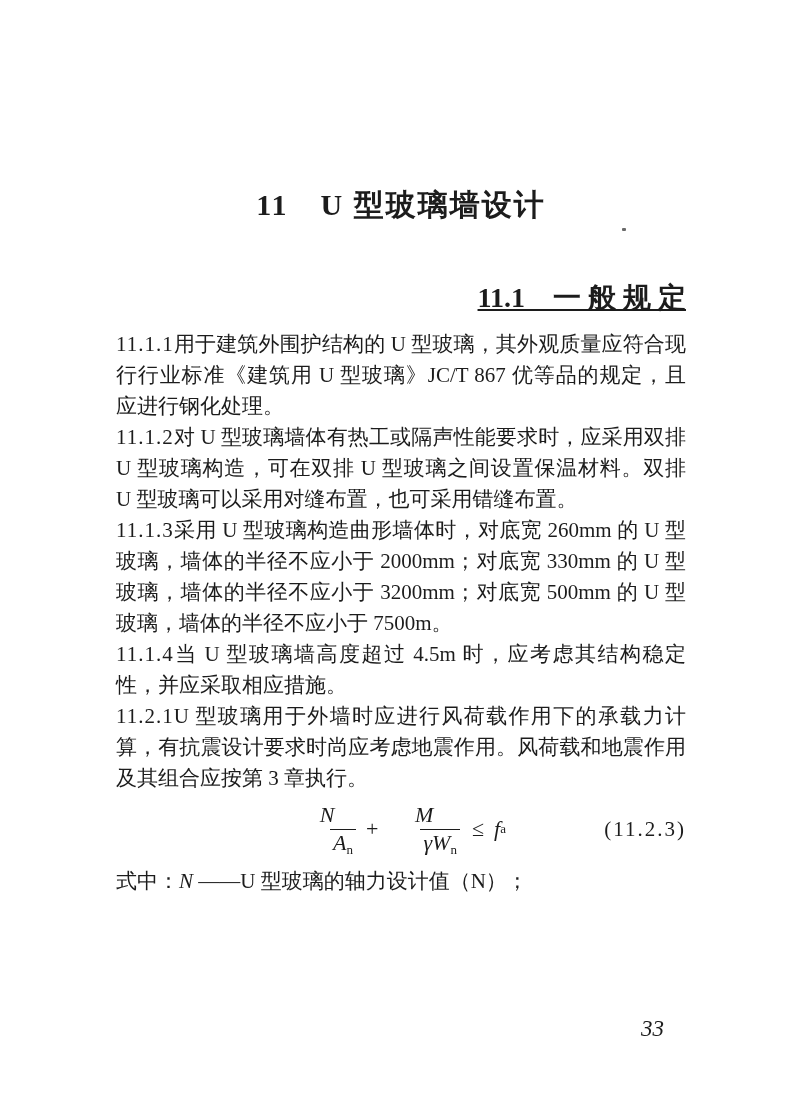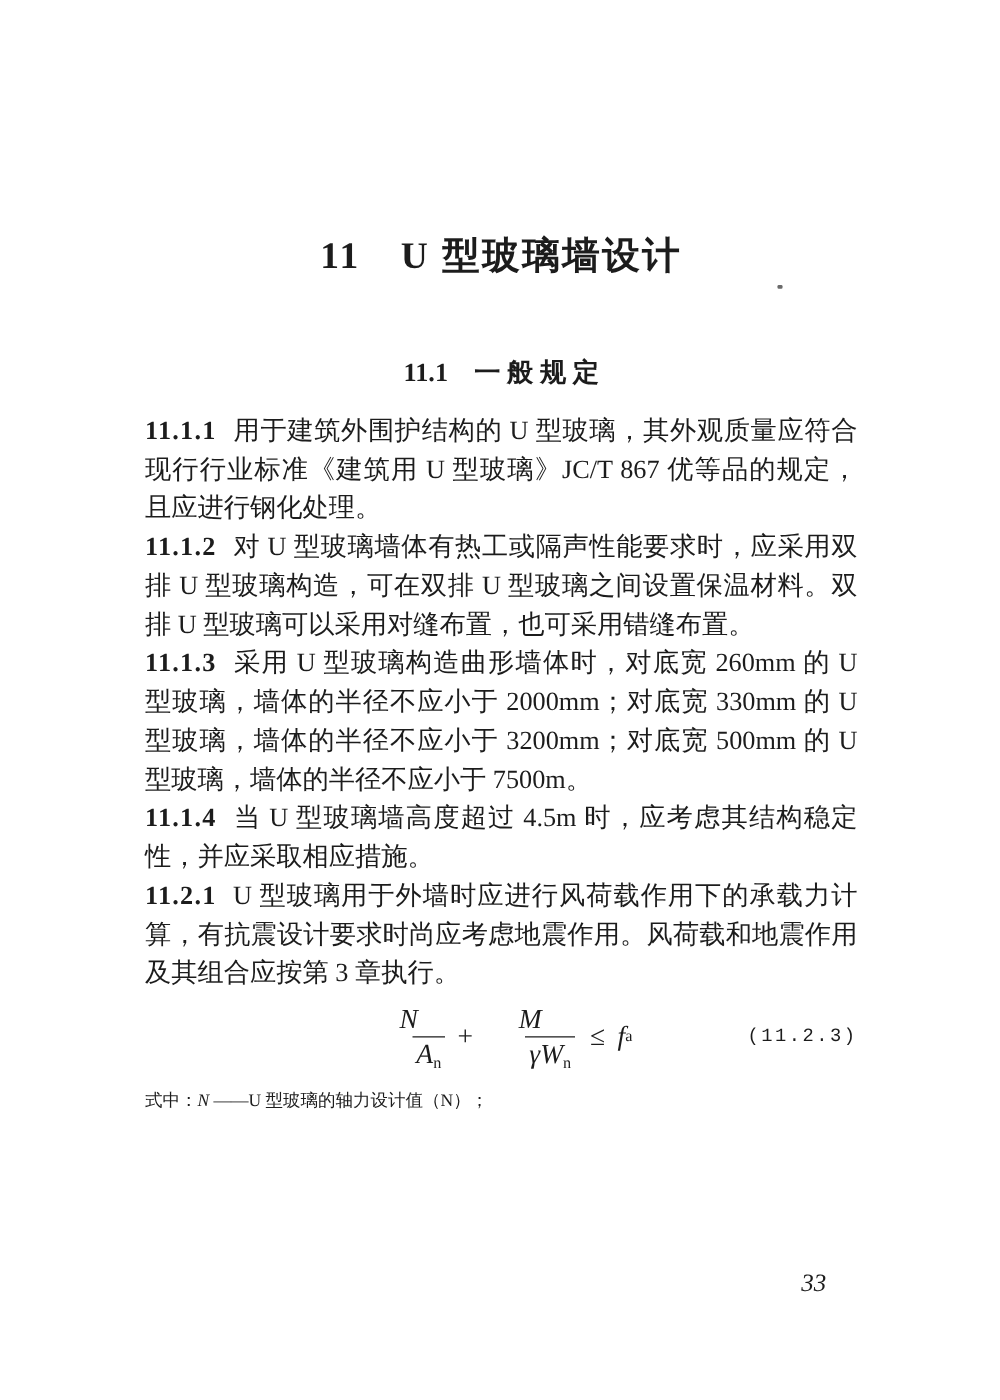--- a/index.html
+++ b/index.html
@@ -23,34 +23,35 @@
   }
   .chapter-title {
     margin-top: 186px;
     text-align: center;
     font-size: 30px;
     font-weight: bold;
     letter-spacing: 2px;
     line-height: 38px;
   }
   .section-heading {
-    text-align: center;
+    text-align: right;
     font-weight: bold;
-    font-size: 21px;
+    font-size: 28px;
     line-height: 28px;
+    text-decoration: underline;
   }
   .heading-1 { margin-top: 60px; margin-bottom: 17px; }
   .heading-2 { margin-top: 15px; margin-bottom: 13px; }
   p.clause {
     margin: 0;
     font-size: 21px;
     line-height: 31px;
     text-align: justify;
   }
-  .clause-num { font-weight: bold; margin-right: 13px; letter-spacing: 1px; }
+  .clause-num { font-weight: normal; letter-spacing: 1px; }
   .var { font-style: italic; font-family: "Liberation Serif", "DejaVu Serif", serif; }
   sub.vsub { font-size: 13px; vertical-align: -4px; line-height: 0; }
   .formula-row {
     position: relative;
     margin-top: 4px;
     height: 62px;
     display: flex;
     align-items: center;
     justify-content: center;
     font-size: 22px;
@@ -66,34 +67,33 @@
   }
   .frac .den { border-top: 1.6px solid #1c1c1c; padding: 1px 3px 0 3px; margin-left: 32px; }
   .frac .num { padding: 0 3px 1px 3px; }
   .op { margin: 0 8px; }
   .rel { margin: 0 10px; }
   .eq-num {
     position: absolute;
     right: 0;
     top: 50%;
     transform: translateY(-50%);
-    font-size: 15px;
+    font-size: 21px;
     letter-spacing: 2px;
-    font-family: Liberation Mono, monospace;
   }
   .where-clause {
     margin: 6px 0 0 0;
-    font-size: 14px;
+    font-size: 21px;
     line-height: 31px;
   }
   .page-number {
     position: absolute;
     top: 1016px;
     left: 641px;
-    font-size: 20px;
+    font-size: 23px;
     font-style: italic;
   }
   .artifact-dot {
     position: absolute;
     top: 228px;
     left: 622px;
     width: 4px;
     height: 3px;
     background: #6a6a6a;
     border-radius: 1px;

